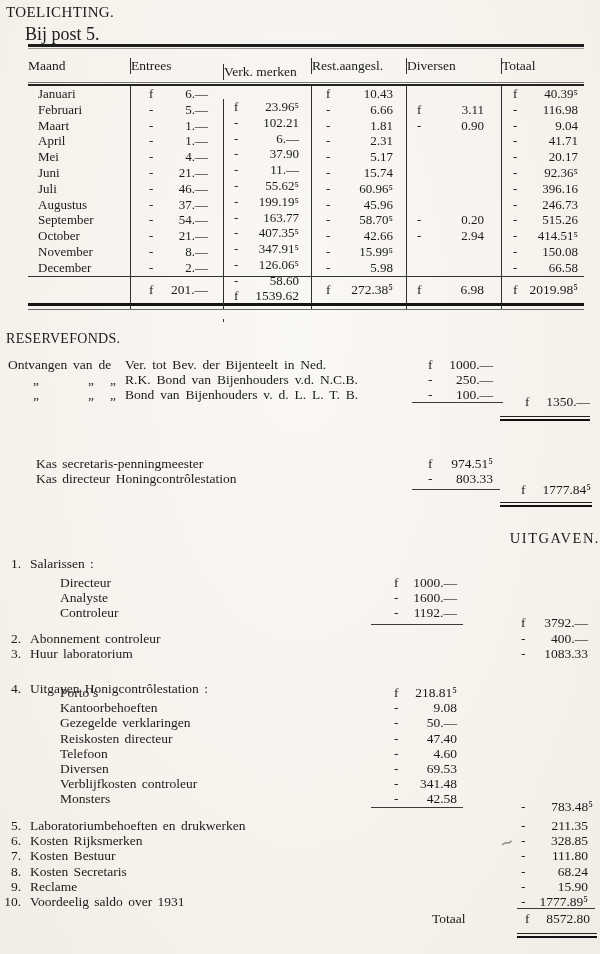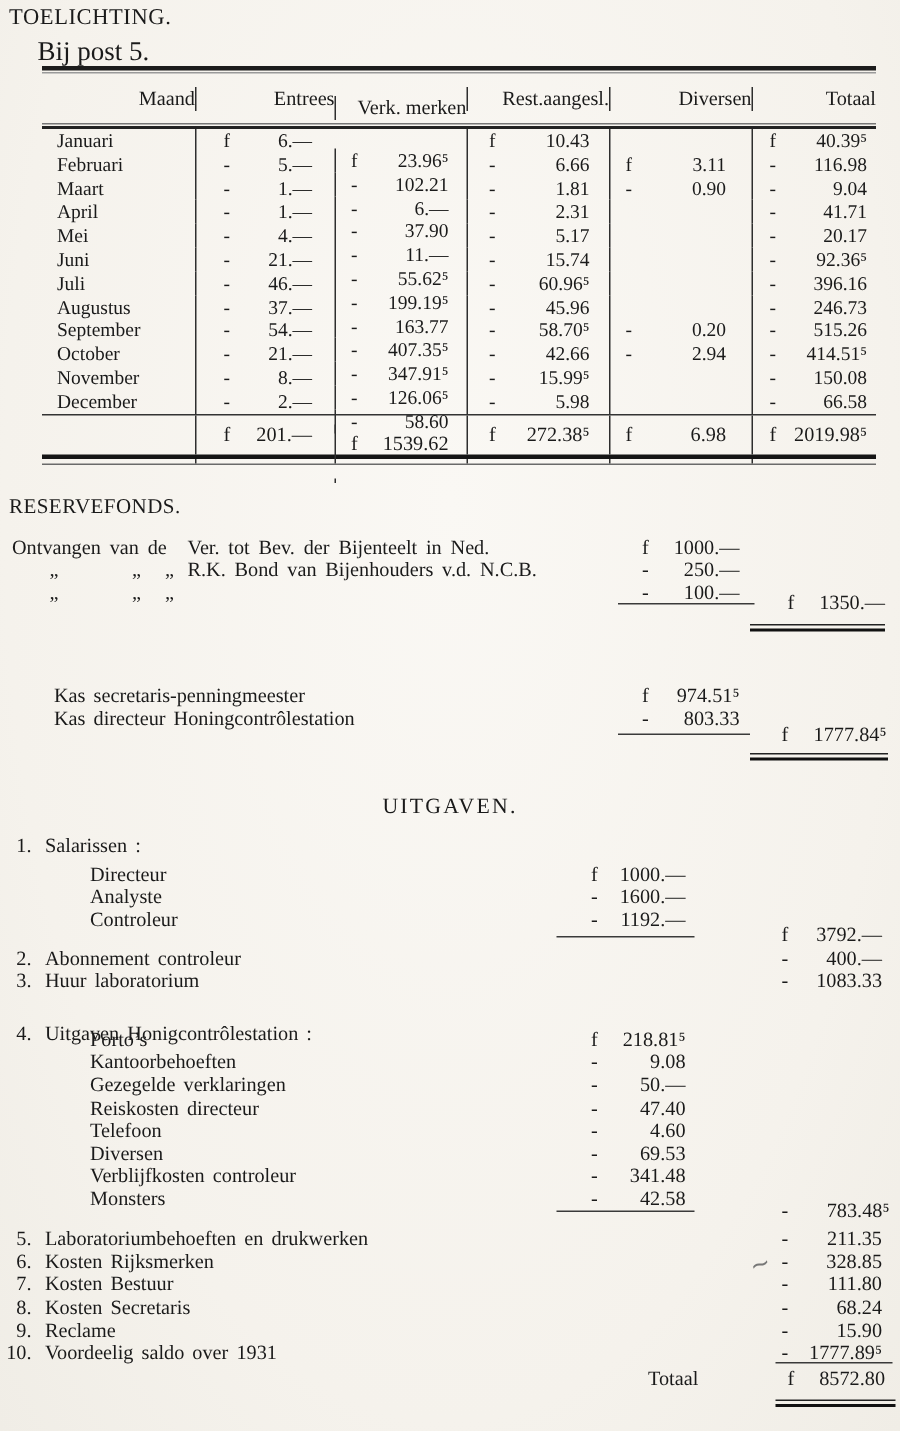--- a/index.html
+++ b/index.html
@@ -21,21 +21,21 @@
   
   .doc-title { left:6px; top:4px; font-size:15px; letter-spacing:.4px; }
   .doc-sub   { left:25px; top:24px; font-size:18px; }
   .sec-head  { font-size:14px; letter-spacing:.3px; }
 
   
   .table { position:absolute; left:28px; top:44px; width:556px; }
   .rule3 { height:3px; background:#1c1c1c; }
   .hair  { height:1px; background:#9a9a9a; margin-top:1px; }
   .thead { display:flex; height:33px; align-items:center; font-size:13.5px; }
-  .th { text-align:right; }
+  .th { text-align:left; }
   .hsep1 { height:1px; background:#777; }
   .hsep2 { height:2px; background:#222; margin-top:1px; }
   .trow  { display:flex; height:15.8px; line-height:15.8px; font-size:13px; }
   .td { height:100%; }
   .col-m { width:102px; }
   .col-e { width:93px;  border-left:1px solid #2e2e2e; }
   .col-v { width:88px;  border-left:1px solid #2e2e2e;margin-top:13px; }
   .col-r { width:95px;  border-left:1px solid #2e2e2e; }
   .col-d { width:95px;  border-left:1px solid #2e2e2e; }
   .col-t { width:83px;  border-left:1px solid #2e2e2e; }
@@ -64,21 +64,21 @@
   .slabel { position:absolute; left:60px; word-spacing:2px; }
   .amt { position:absolute; display:flex; justify-content:space-between; top:0; height:100%; align-items:center; }
   .amt-res   { left:428px; width:65px; }
   .amt-inner { left:394px; width:63px; }
   .amt-outer { left:521px; width:67px; }
   .amt-total { left:525px; width:65px; }
 
   .rl { position:absolute; height:1px; background:#3a3a3a; }
   .dbl { position:absolute; height:5px; border-top:1px solid #222; border-bottom:2px solid #111; }
 
-  .uit-head { left:0; top:530px; width:600px; text-align:center; font-size:14.5px; letter-spacing:1.5px; }
+  .uit-head { left:0; top:530px; width:600px; text-align:right; font-size:14.5px; letter-spacing:1.5px; }
   .totaal-label { left:432px; top:911px; height:15px; line-height:15px; word-spacing:2px; }
   .mark { left:500px; top:833px; font-size:16px; color:#777; transform:rotate(-18deg); font-family:"DejaVu Sans",sans-serif; }
 </style>
 </head>
 <body>
 
 <div class="page">
 
   <div class="abs doc-title">TOELICHTING.</div>
   <div class="abs doc-sub">Bij post 5.</div>
@@ -436,20 +436,21 @@
       <span class="amt amt-res">
           <span>-</span>
           <span>250.—</span>
         </span>
     </div>
       <div class="ln">
       <span class="pre"></span>
       <span class="q1">„</span>
       <span class="q2">„</span>
       <span class="q3">„</span>
+      <span class="rlabel">Bond van Bijenhouders v. d. L. L. T. B.</span>
       <span class="amt amt-res">
           <span>-</span>
           <span>100.—</span>
         </span>
     </div>
     </div>
   <div class="rl" style="left:412px; top:402px; width:91px;"></div>
   <div class="abs amt amt-total" style="top:394px; height:15px;">
       <span>f</span>
       <span>1350.—</span>

